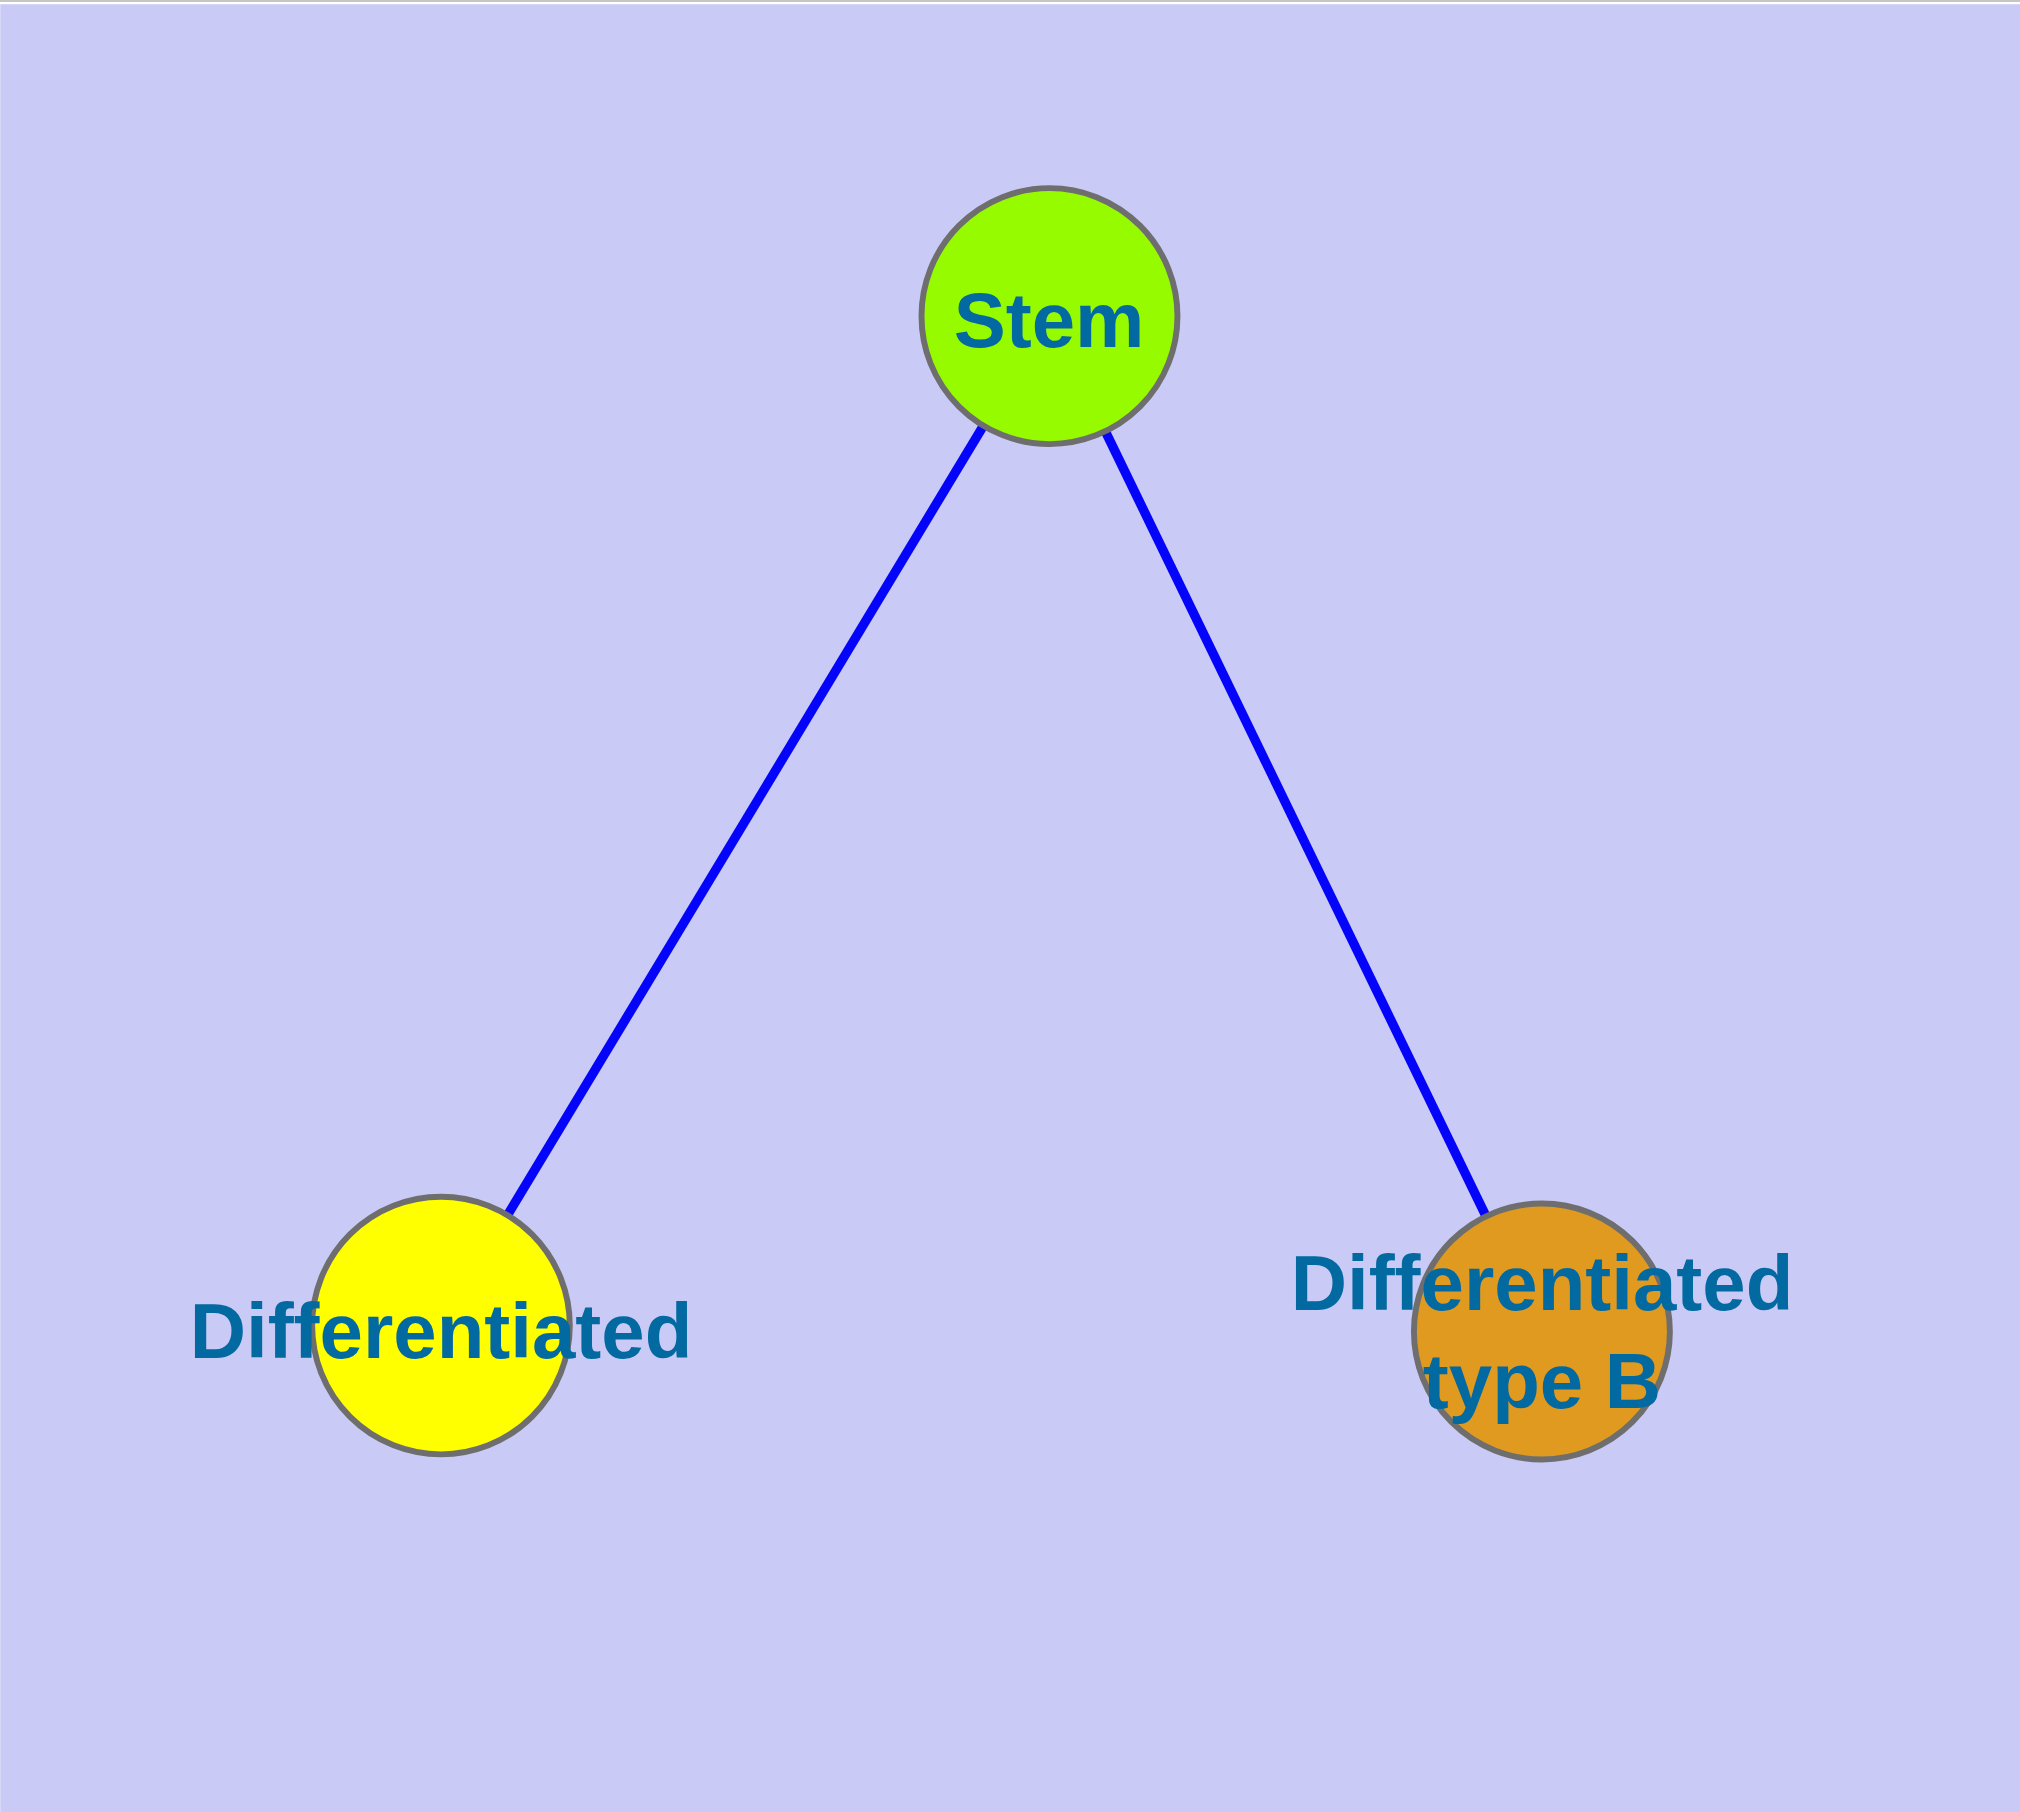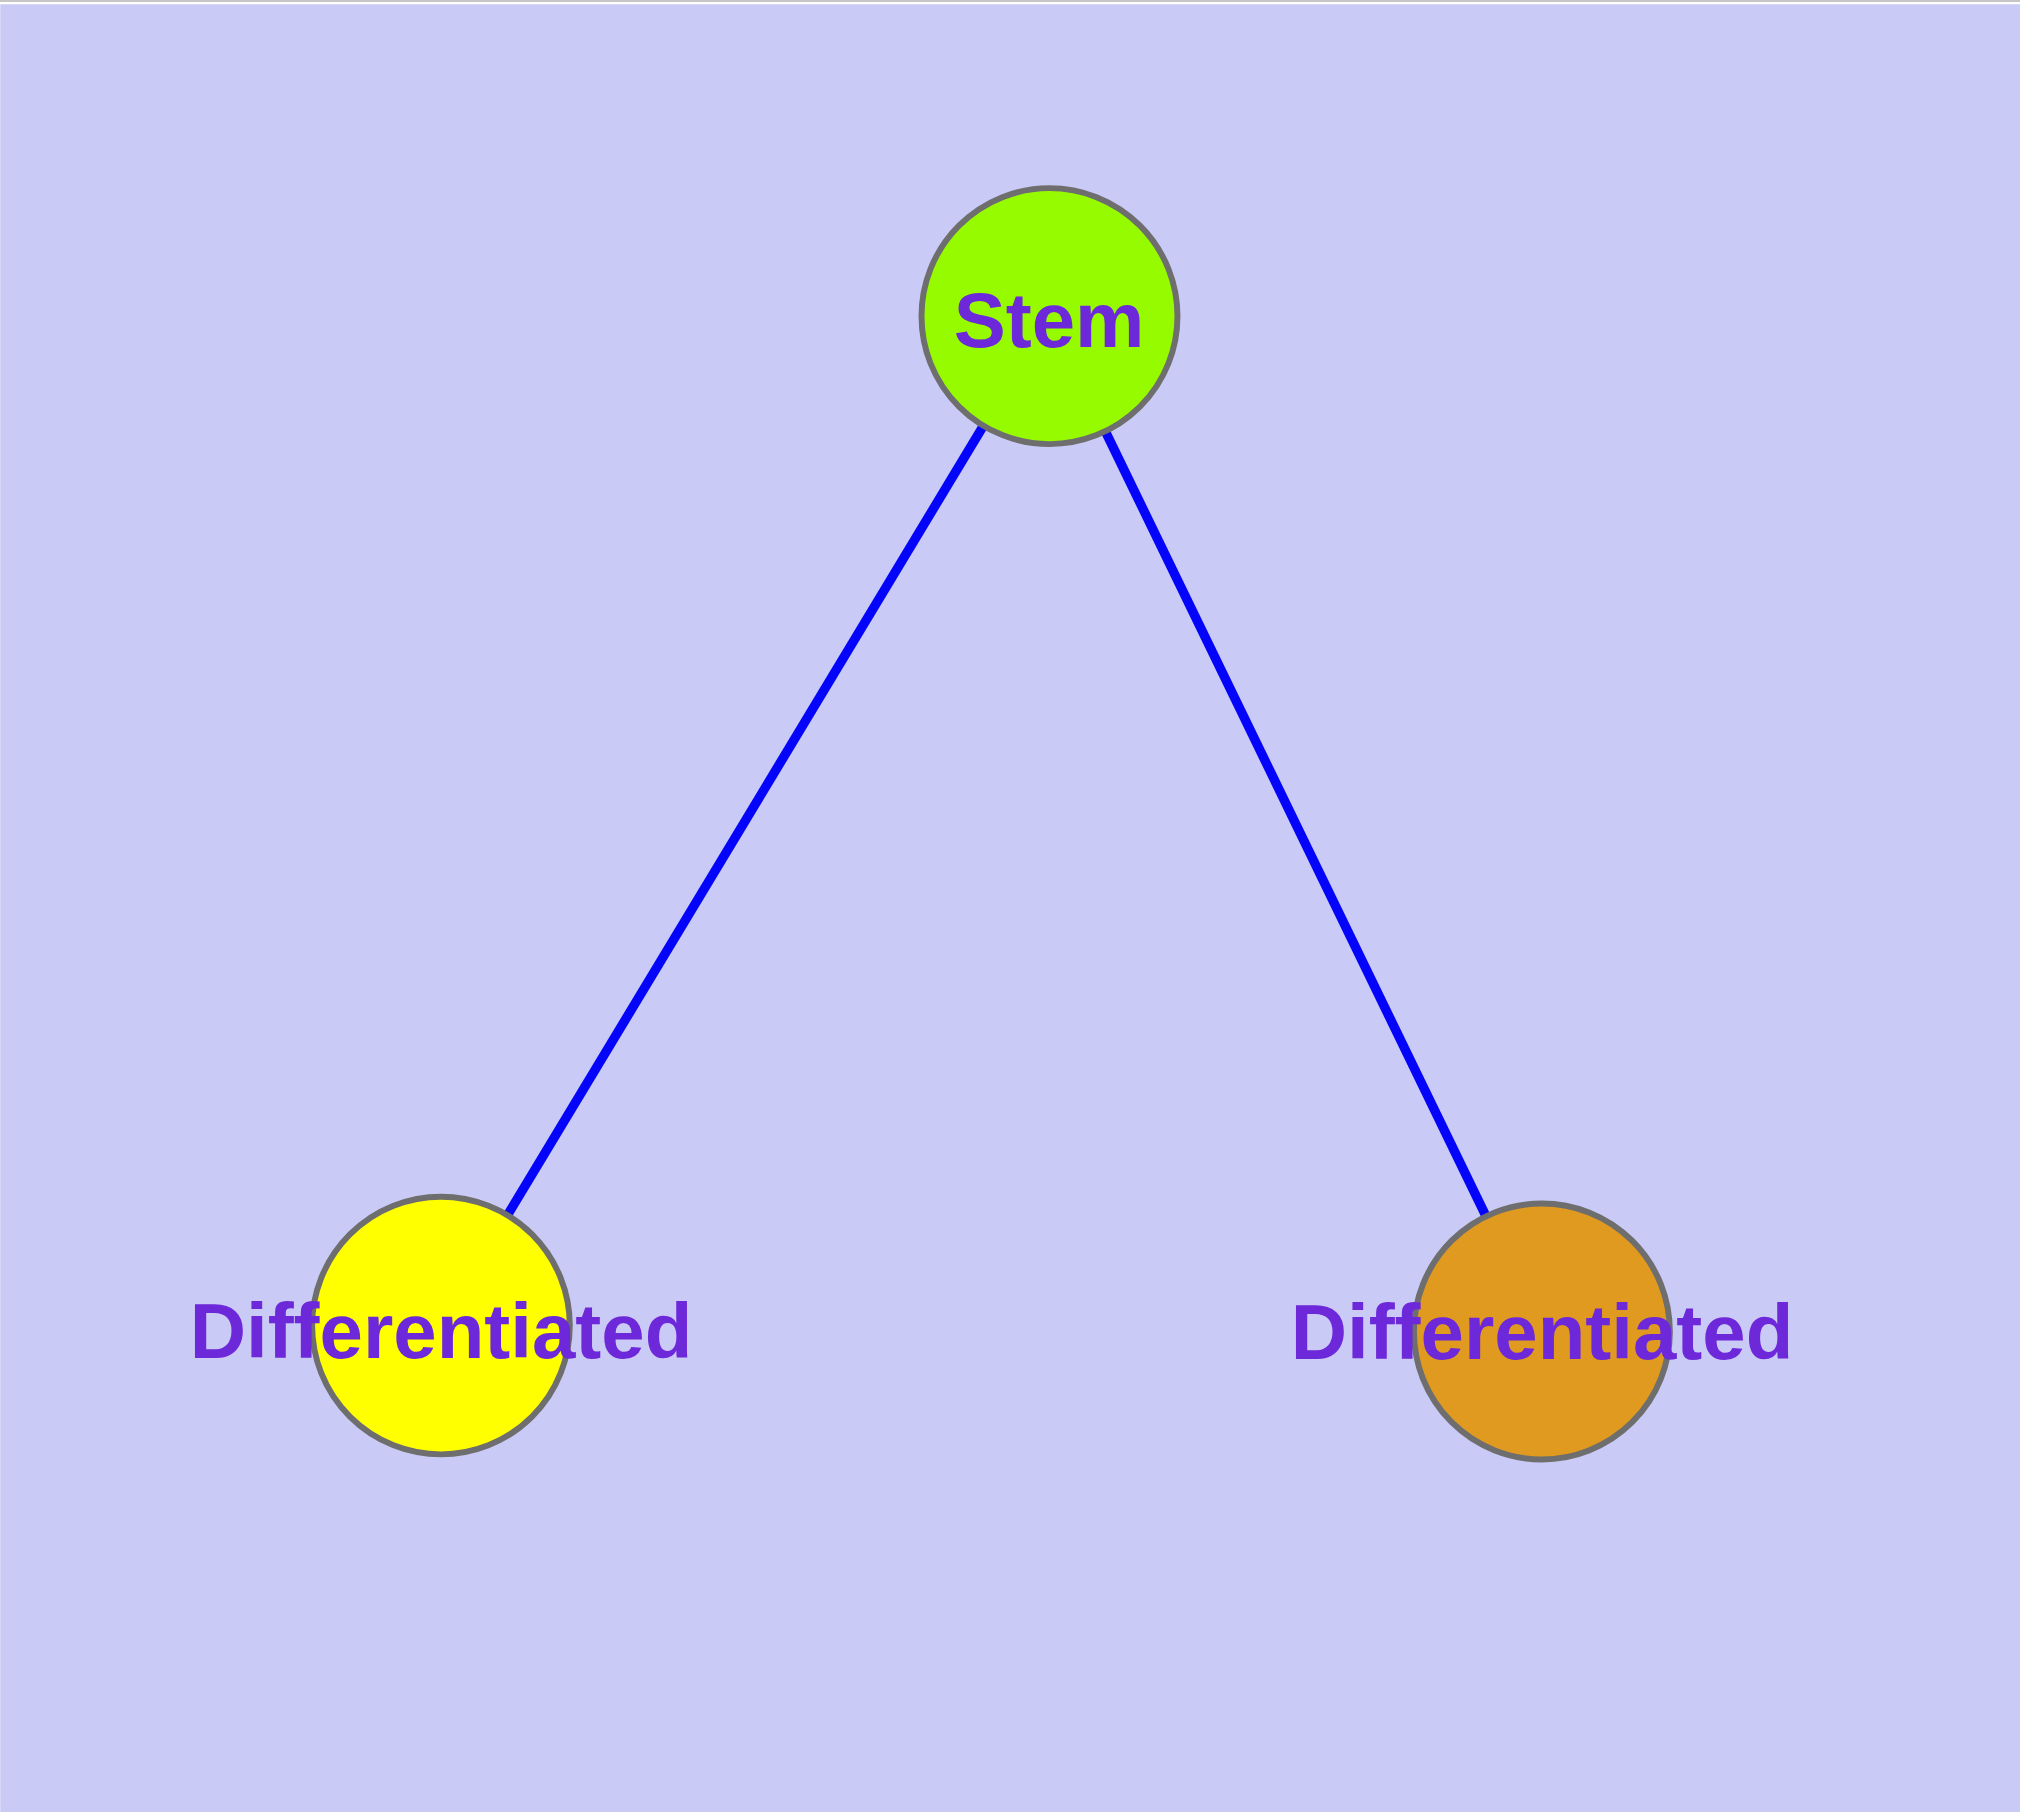--- a/index.html
+++ b/index.html
@@ -31,21 +31,21 @@
   }
   .graph circle {
     stroke-width: 7;
   }
   .node-label {
     position: absolute;
     transform: translate(-50%, -50%);
     font-weight: bold;
     font-size: 78px;
     line-height: 98px;
-    color: #6d28d9;
+    color: #0369a1;
     text-align: center;
     white-space: nowrap;
   }
   .label-stem   { left: 1049px; top: 320px;  }
   .label-type-a { left: 441px;  top: 1331px; }
   .label-type-b { left: 1542px; top: 1332px; }
 </style>
 </head>
 <body>
 
@@ -66,18 +66,19 @@
   <div class="node-label label-stem">
     <div>Stem</div>
   </div>
 
   <div class="node-label label-type-a">
     <div>Differentiated</div>
   </div>
 
   <div class="node-label label-type-b">
     <div>Differentiated</div>
+    <div>type B</div>
   </div>
 
   <div class="hairline" style="background: rgb(198, 198, 198);"></div>
 
 </div>
 
 
 </body></html>

